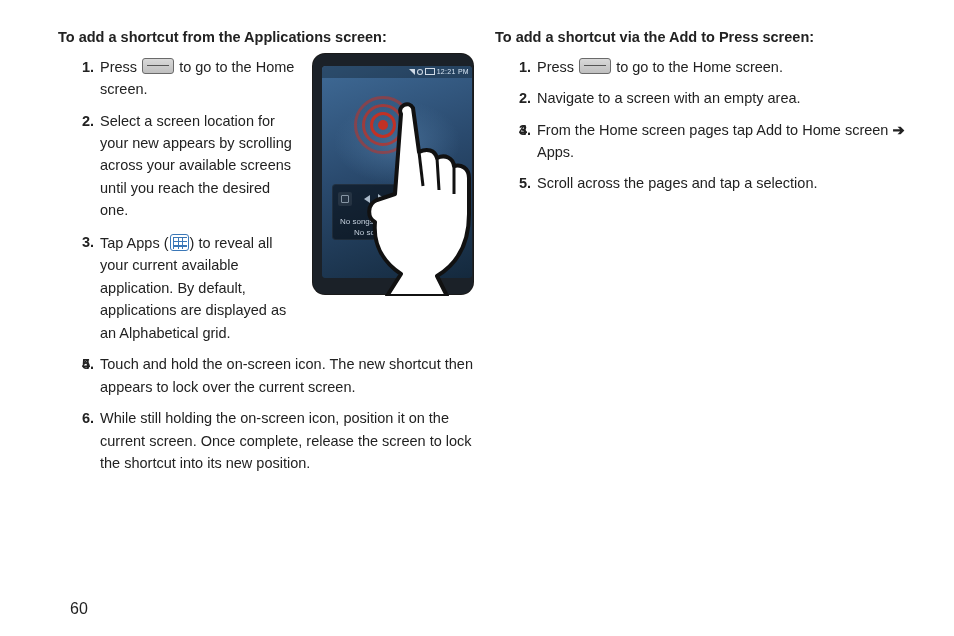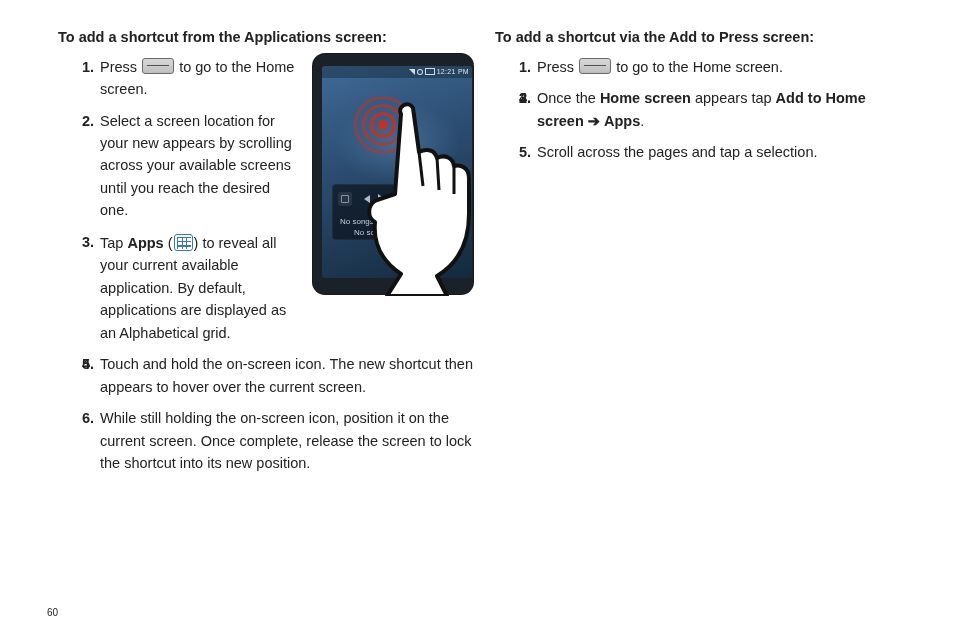--- a/index.html
+++ b/index.html
@@ -204,27 +204,27 @@
     top: 3px;
     margin: 0 1px;
     background:
       repeating-linear-gradient(to right, #3a77b7 0 1.2px, transparent 1.2px 4.6px),
       repeating-linear-gradient(to bottom, #3a77b7 0 1.2px, transparent 1.2px 4.2px);
     background-position: 2.5px 2.5px, 2.5px 2.5px;
     background-size: 14px 12px, 14px 12px;
     background-repeat: no-repeat, no-repeat;
     box-sizing: border-box;
   }
-  strong.b { font-weight: bold; }
+  strong.b { font-weight: normal; }
   .arrow { font-weight: bold; }
   .page-num {
     position:absolute;
     bottom: 18px;
-    left: 47px;
-    font-size: 10px;
+    left: 70px;
+    font-size: 16px;
   }
 
   
   .col-left ol.steps li:nth-child(1) .txt,
   .col-left ol.steps li:nth-child(2) .txt,
   .col-left ol.steps li:nth-child(3) .txt {
     display:block;
     padding-right: 178px;
   }
 </style>
@@ -307,21 +307,21 @@
             <span>Tap </span>
             <strong class="b">Apps</strong>
             <span> (</span><span class="apps-btn"></span><span>) to reveal all your current available application. By default, applications are displayed as an Alphabetical grid.</span>
           </span>
         </li>
         <li>
           <span class="num">4.</span>
         </li>
         <li>
           <span class="num">5.</span>
-          <span>Touch and hold the on-screen icon. The new shortcut then appears to hover over the current screen.</span>
+          <span>Touch and hold the on-screen icon. The new shortcut then appears to lock over the current screen.</span>
         </li>
         <li>
           <span class="num">6.</span>
           <span>While still holding the on-screen icon, position it on the current screen. Once complete, release the screen to lock the shortcut into its new position.</span>
         </li>
       </ol>
     </div>
 
     <div class="col col-right">
       <p class="heading">To add a shortcut via the Add to Press screen:</p>
@@ -329,30 +329,31 @@
         <li>
           <span class="num">1.</span>
           <span>
             <span>Press </span>
             <span class="home-btn"></span>
             <span> to go to the Home screen.</span>
           </span>
         </li>
         <li>
           <span class="num">2.</span>
+          <span>Navigate to a screen with an empty area.</span>
         </li>
         <li>
           <span class="num">3.</span>
         </li>
         <li>
           <span class="num">4.</span>
           <span>
-            <span>Once the </span>
+            <span>From the </span>
             <strong class="b">Home screen</strong>
-            <span> appears tap </span>
+            <span> pages tap </span>
             <strong class="b">Add to Home screen</strong>
             <span> </span>
             <span class="arrow">➔</span>
             <strong class="b"> <span>Apps</span></strong><span>.</span>
           </span>
         </li>
         <li>
           <span class="num">5.</span>
           <span>Scroll across the pages and tap a selection.</span>
         </li>

